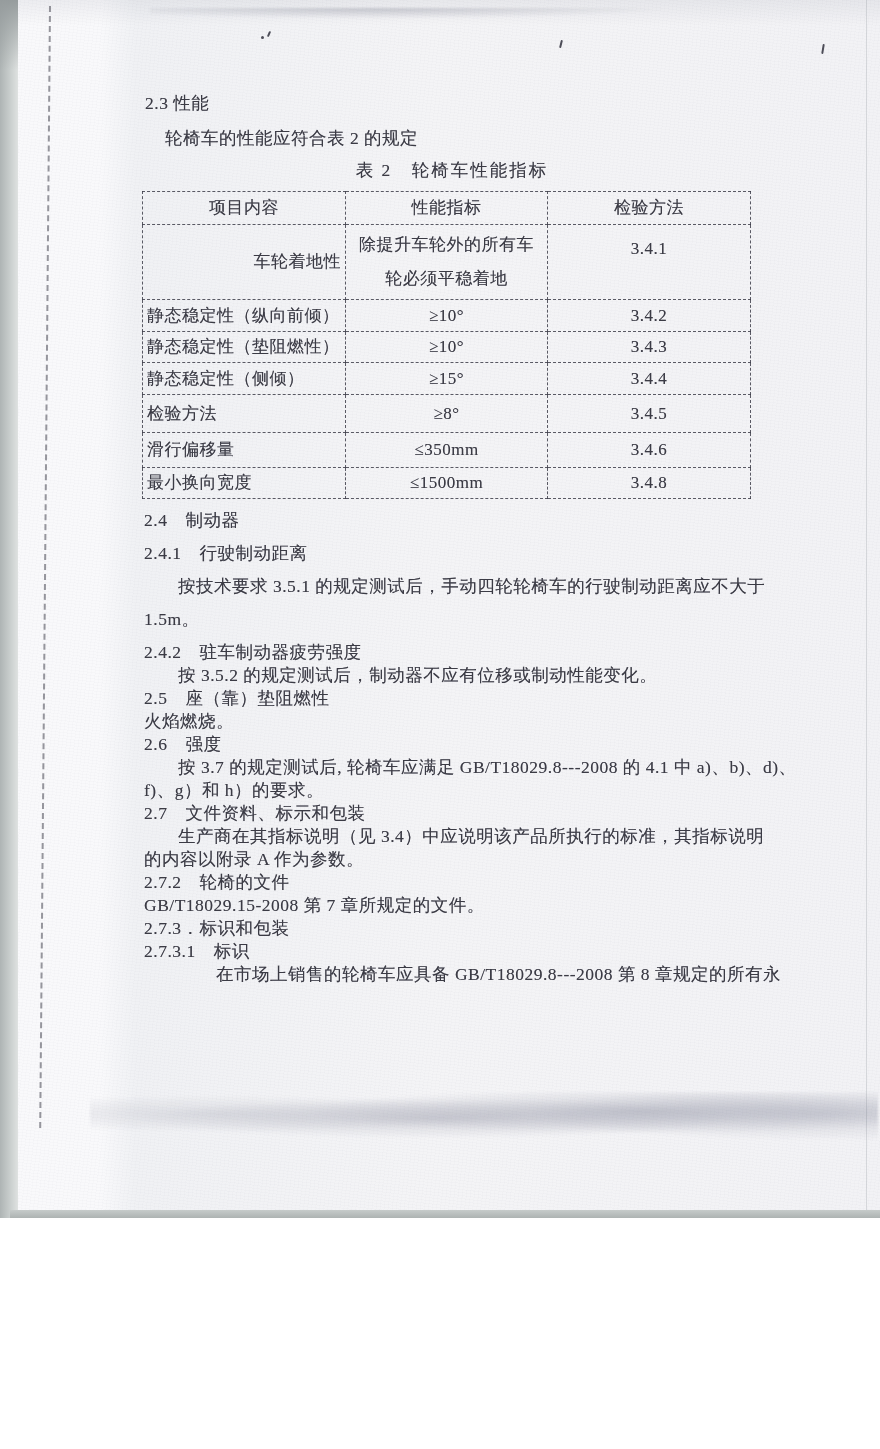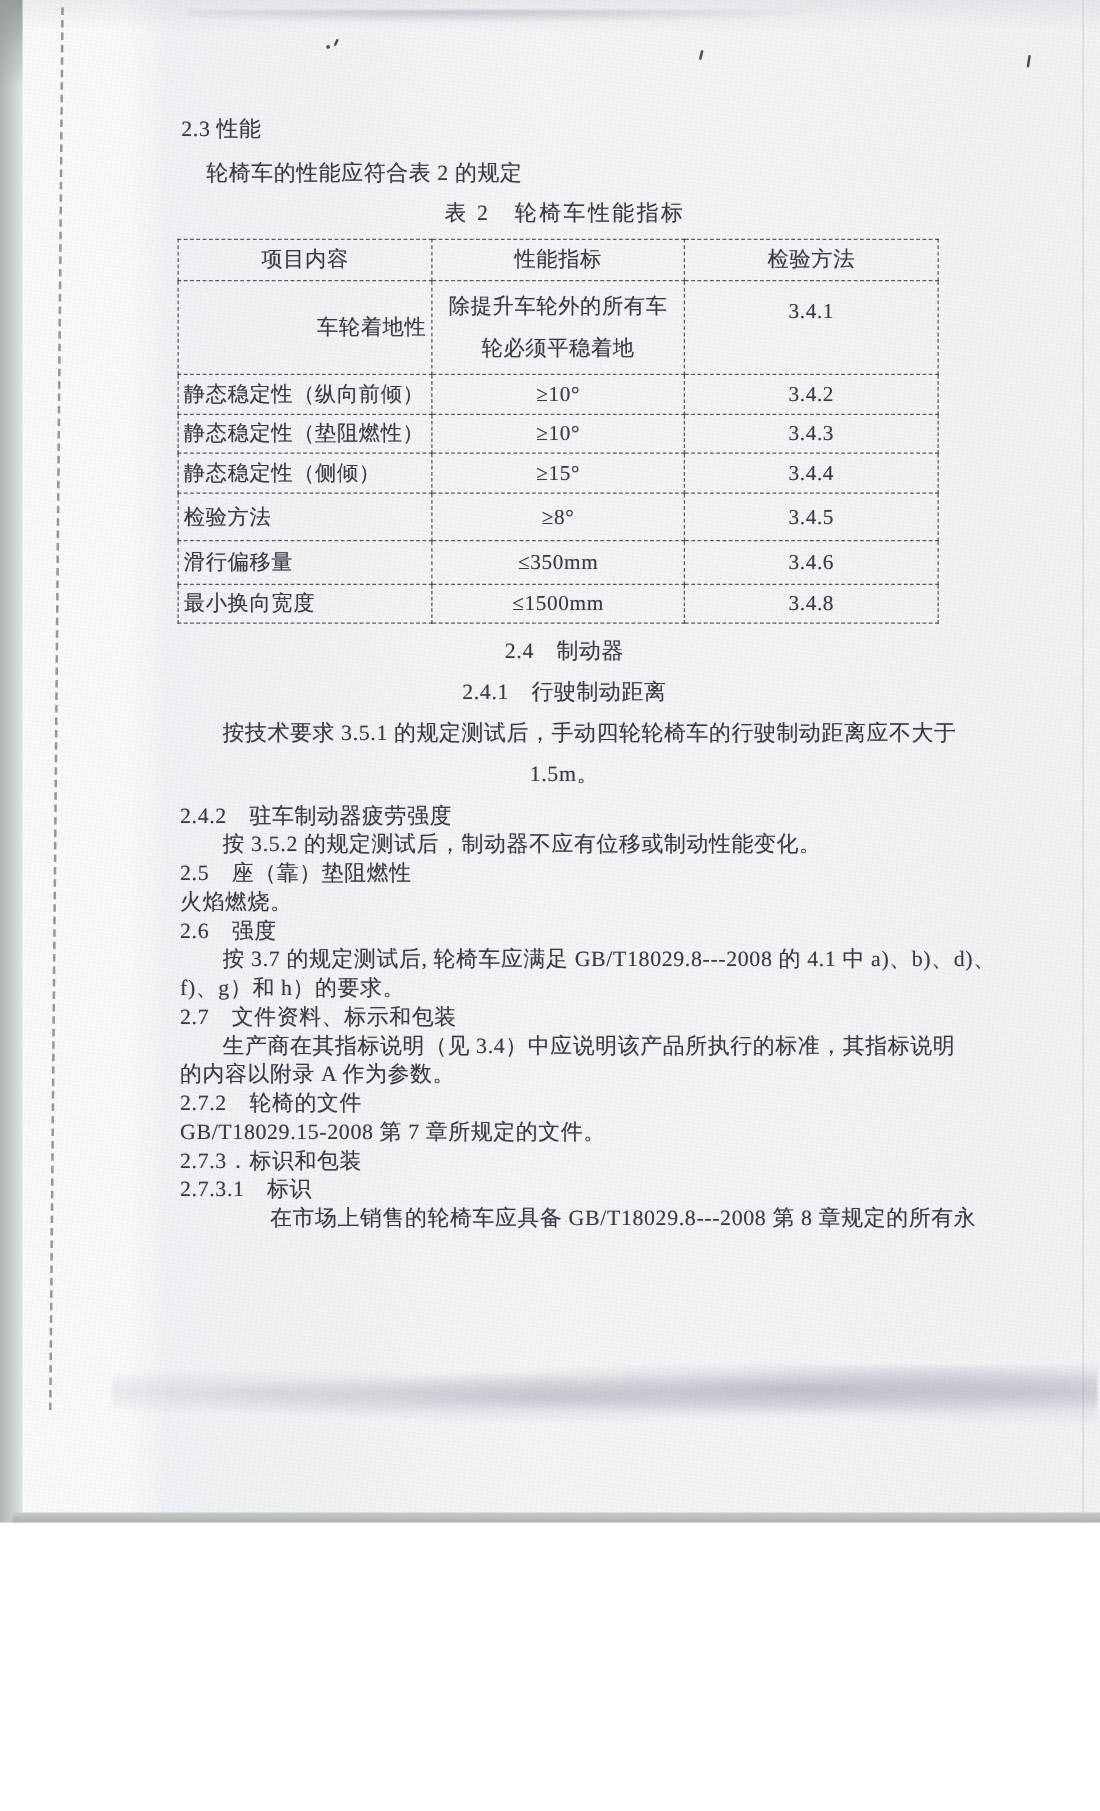--- a/index.html
+++ b/index.html
@@ -50,21 +50,21 @@
   .th-row th{height:32px;text-align:center;}
   td.item{text-align:left;padding-left:7px;}
   td.item.center{text-align:right;}
   td.spec{text-align:center;padding-right:60px;}
   td.spec.wide{padding-right:4px;line-height:34px;}
   td.method{text-align:center;}
   td.method.top{vertical-align:top;padding-top:12px;}
 
   .lines{margin-top:10px;margin-left:-1px;width:615px;}
   .ln{line-height:23px;white-space:nowrap;}
-  .sp{margin-bottom:10px;text-align:center;}
+  .sp{margin-bottom:10px;}
   .ind{padding-left:34px;}
   .ind2{padding-left:72px;}
   .just{letter-spacing:6.2px;}
 </style>
 </head>
 <body>
 
 <div class="scan">
   <div class="gutter"></div>
   <div class="crease"></div>

